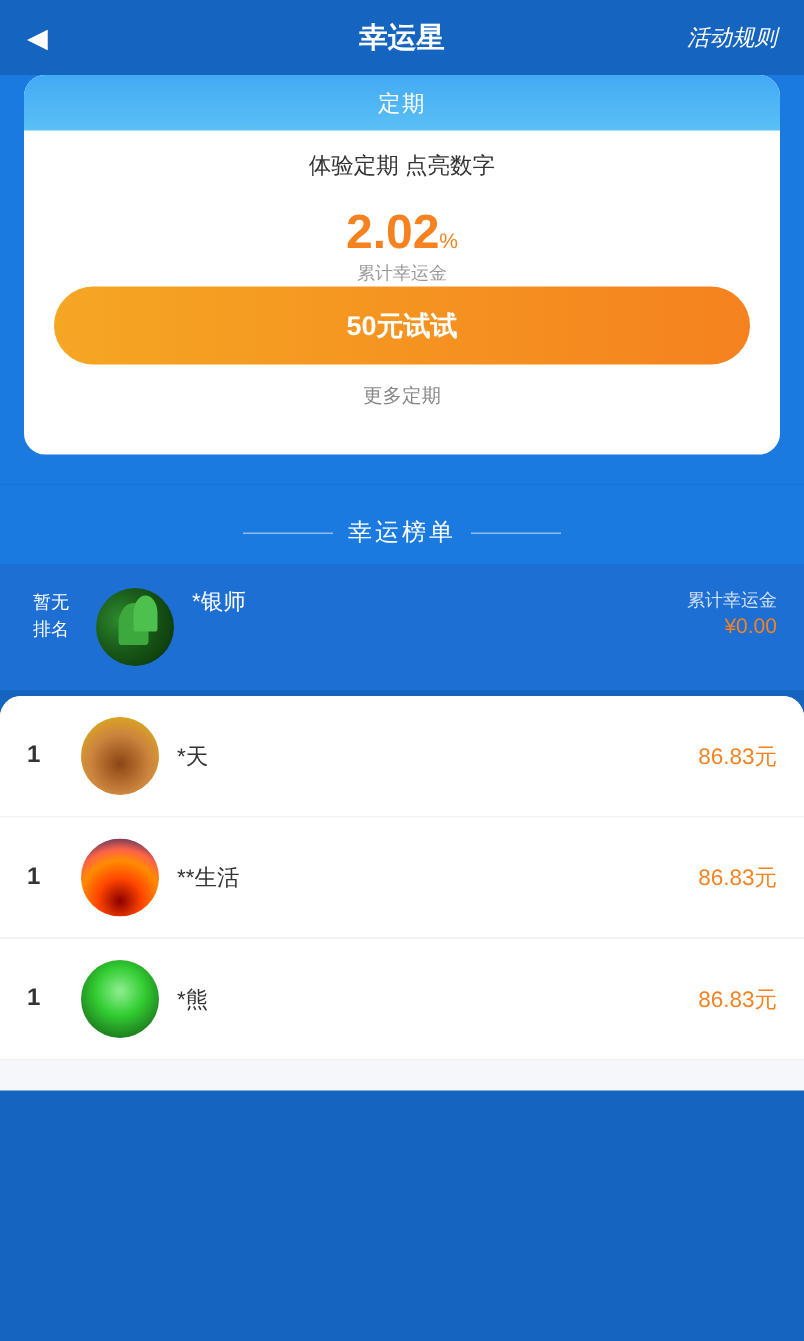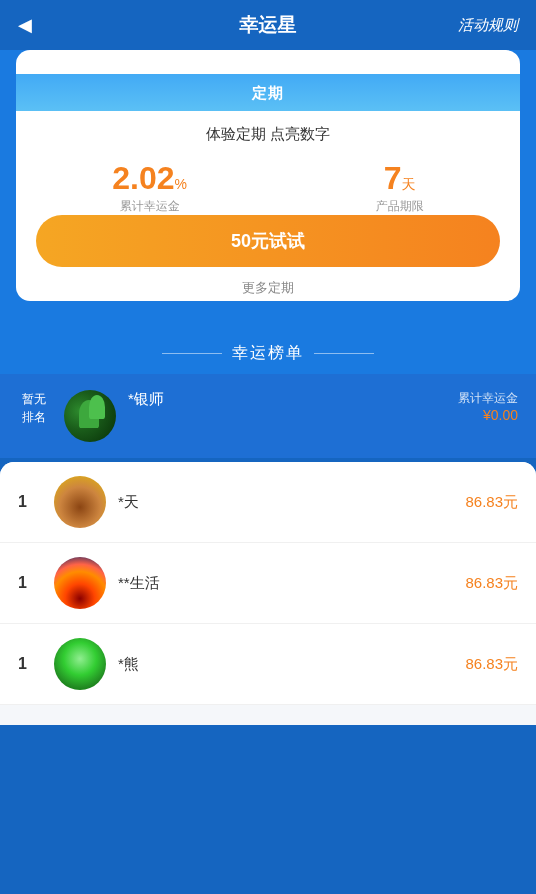--- a/index.html
+++ b/index.html
@@ -50,26 +50,25 @@
       background: white;
       border-radius: 14px;
       overflow: hidden;
     }
     .product-card-header {
       background: linear-gradient(180deg, #42aaf5 0%, #5bc0f5 100%);
       text-align: center;
       padding: 10px 0 8px 0;
       color: white;
       font-size: 15px;
-      font-weight: 700;
+      font-weight: 400;
       letter-spacing: 1px;
-      margin-top: 24px;
     }
     .product-card-body {
-      padding: 14px 20px 0 20px;
+      padding: 14px 20px 26px 20px;
     }
     .product-subtitle {
       text-align: center;
       color: #333;
       font-size: 15px;
       margin-bottom: 18px;
     }
     .product-stats {
       display: flex;
       justify-content: space-around;
@@ -279,26 +278,20 @@
     </div>
     <div class="product-card-body">
       <div class="product-subtitle">体验定期 点亮数字</div>
       <div class="product-stats">
         <div class="stat-item">
           <div>
             <span class="stat-value">2.02</span><span class="stat-unit">%</span>
           </div>
           <div class="stat-label">累计幸运金</div>
         </div>
-        <div class="stat-item">
-          <div>
-            <span class="stat-value">7</span><span class="stat-unit">天</span>
-          </div>
-          <div class="stat-label">产品期限</div>
-        </div>
       </div>
       <button class="product-btn">50元试试</button>
       <div class="product-more">更多定期</div>
     </div>
   </div>
 </div>
 
 <div class="leaderboard-section">
   <div class="leaderboard-title-row">
     <div class="leaderboard-title-line"></div>

